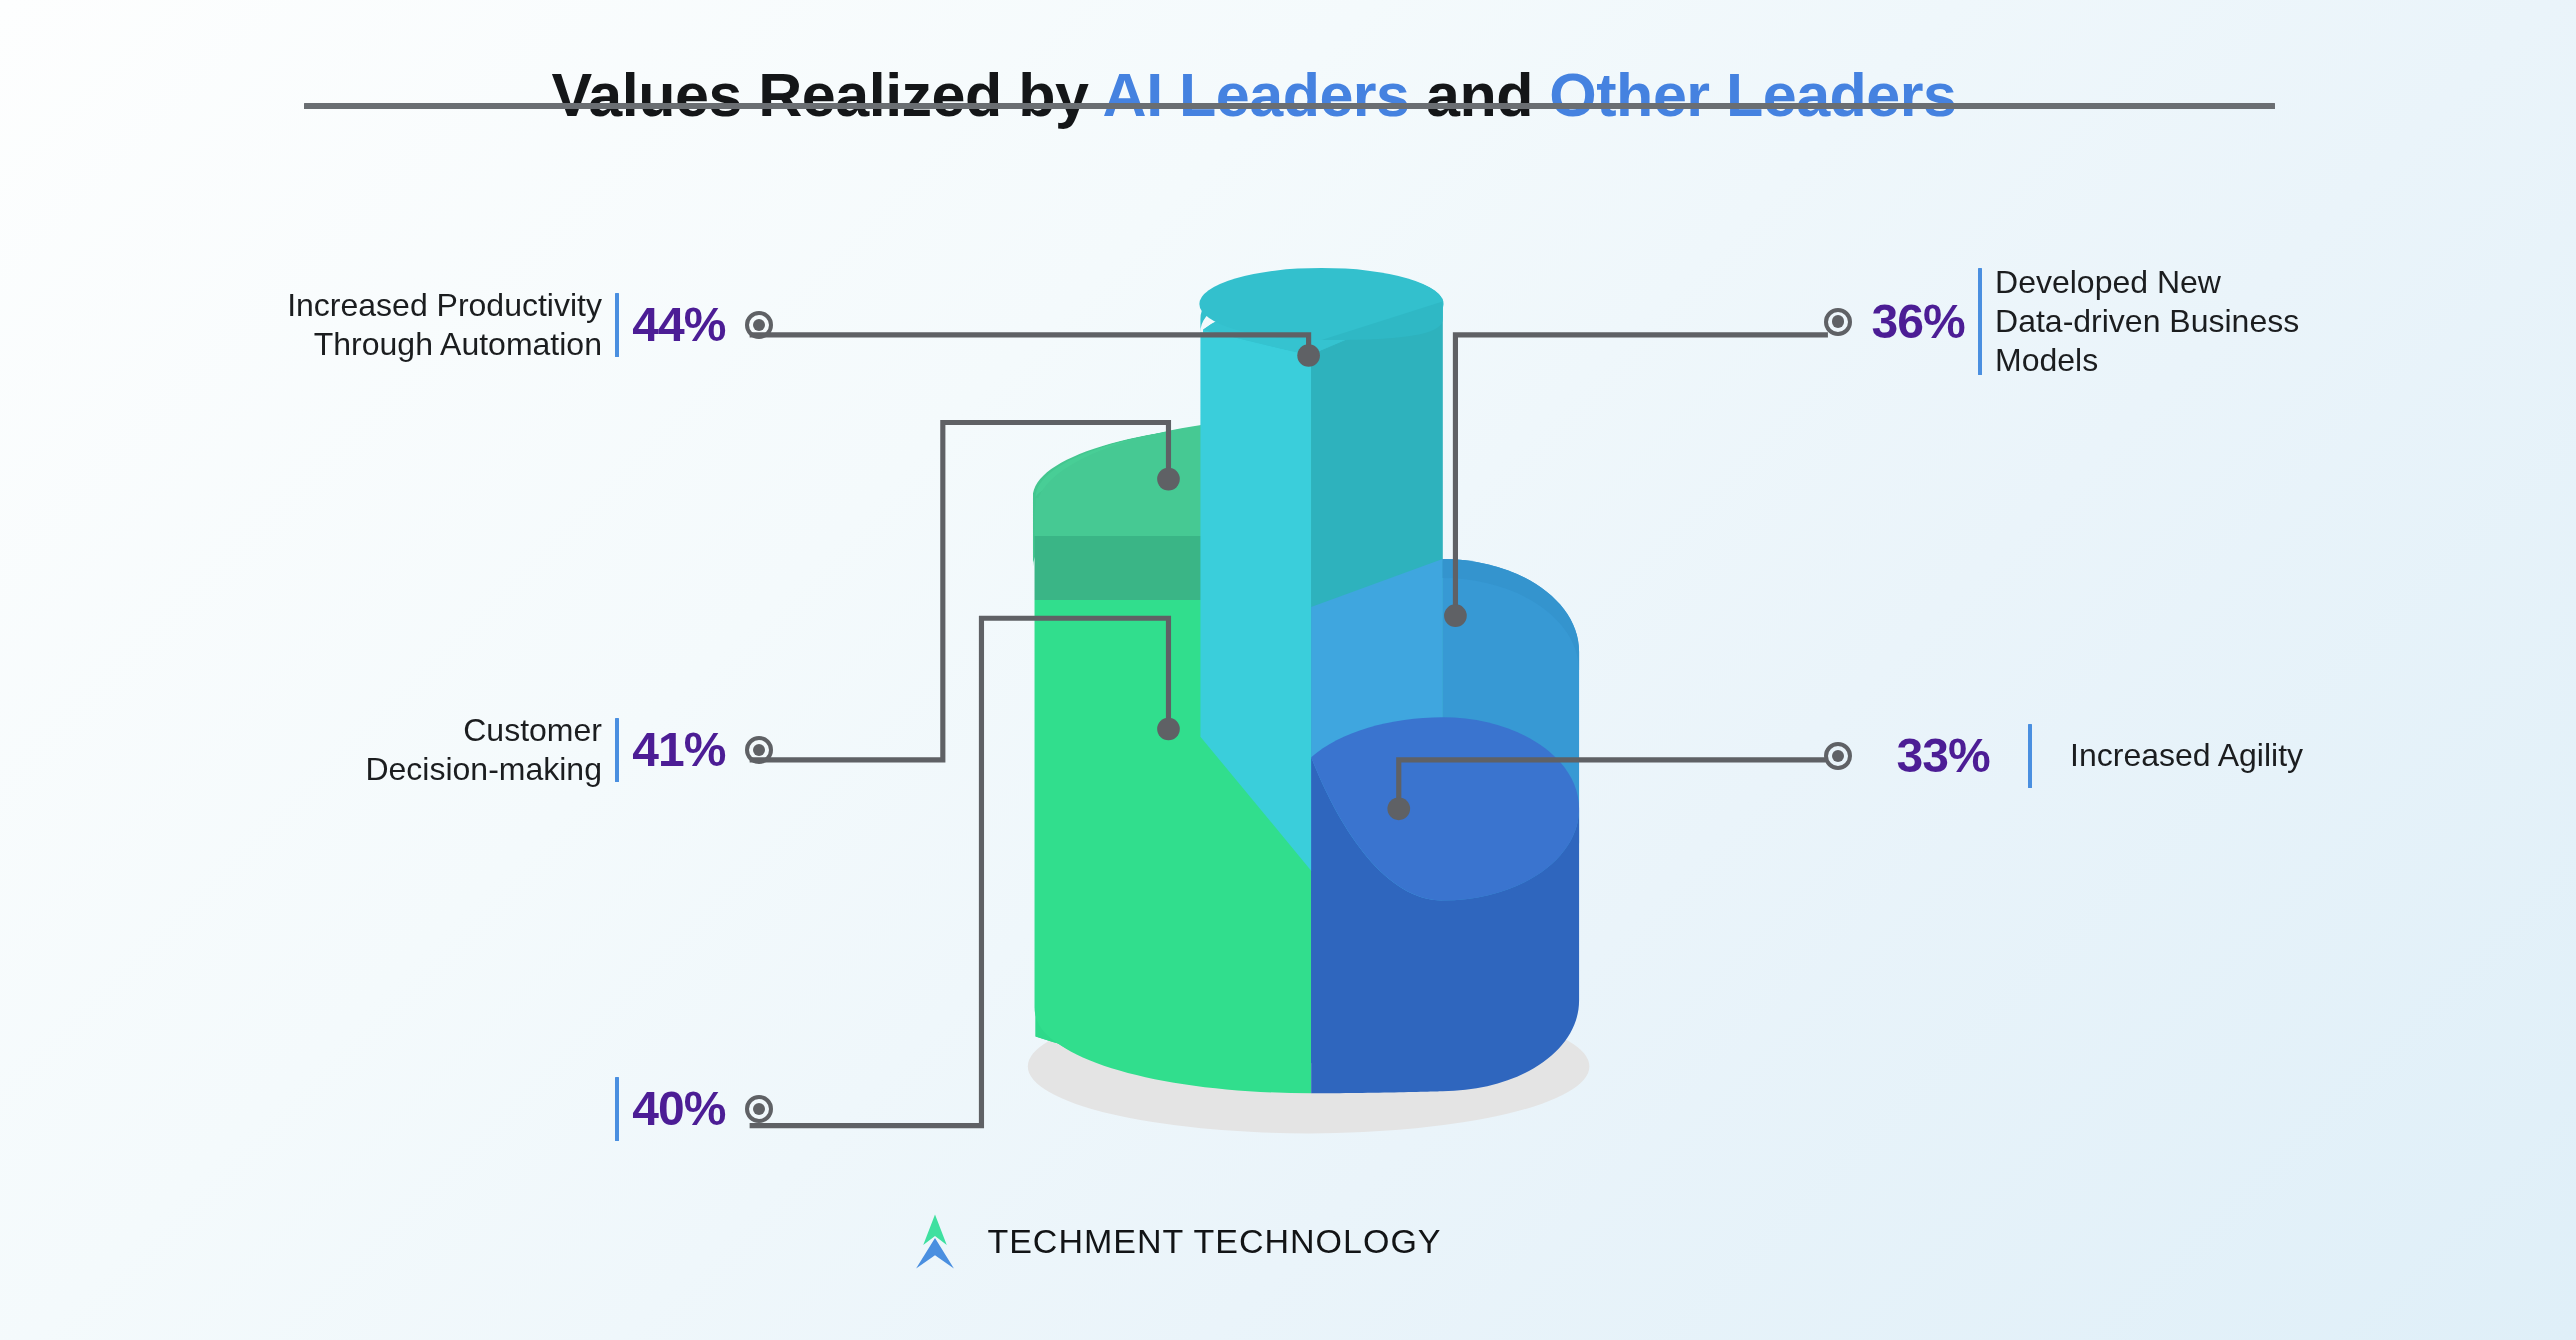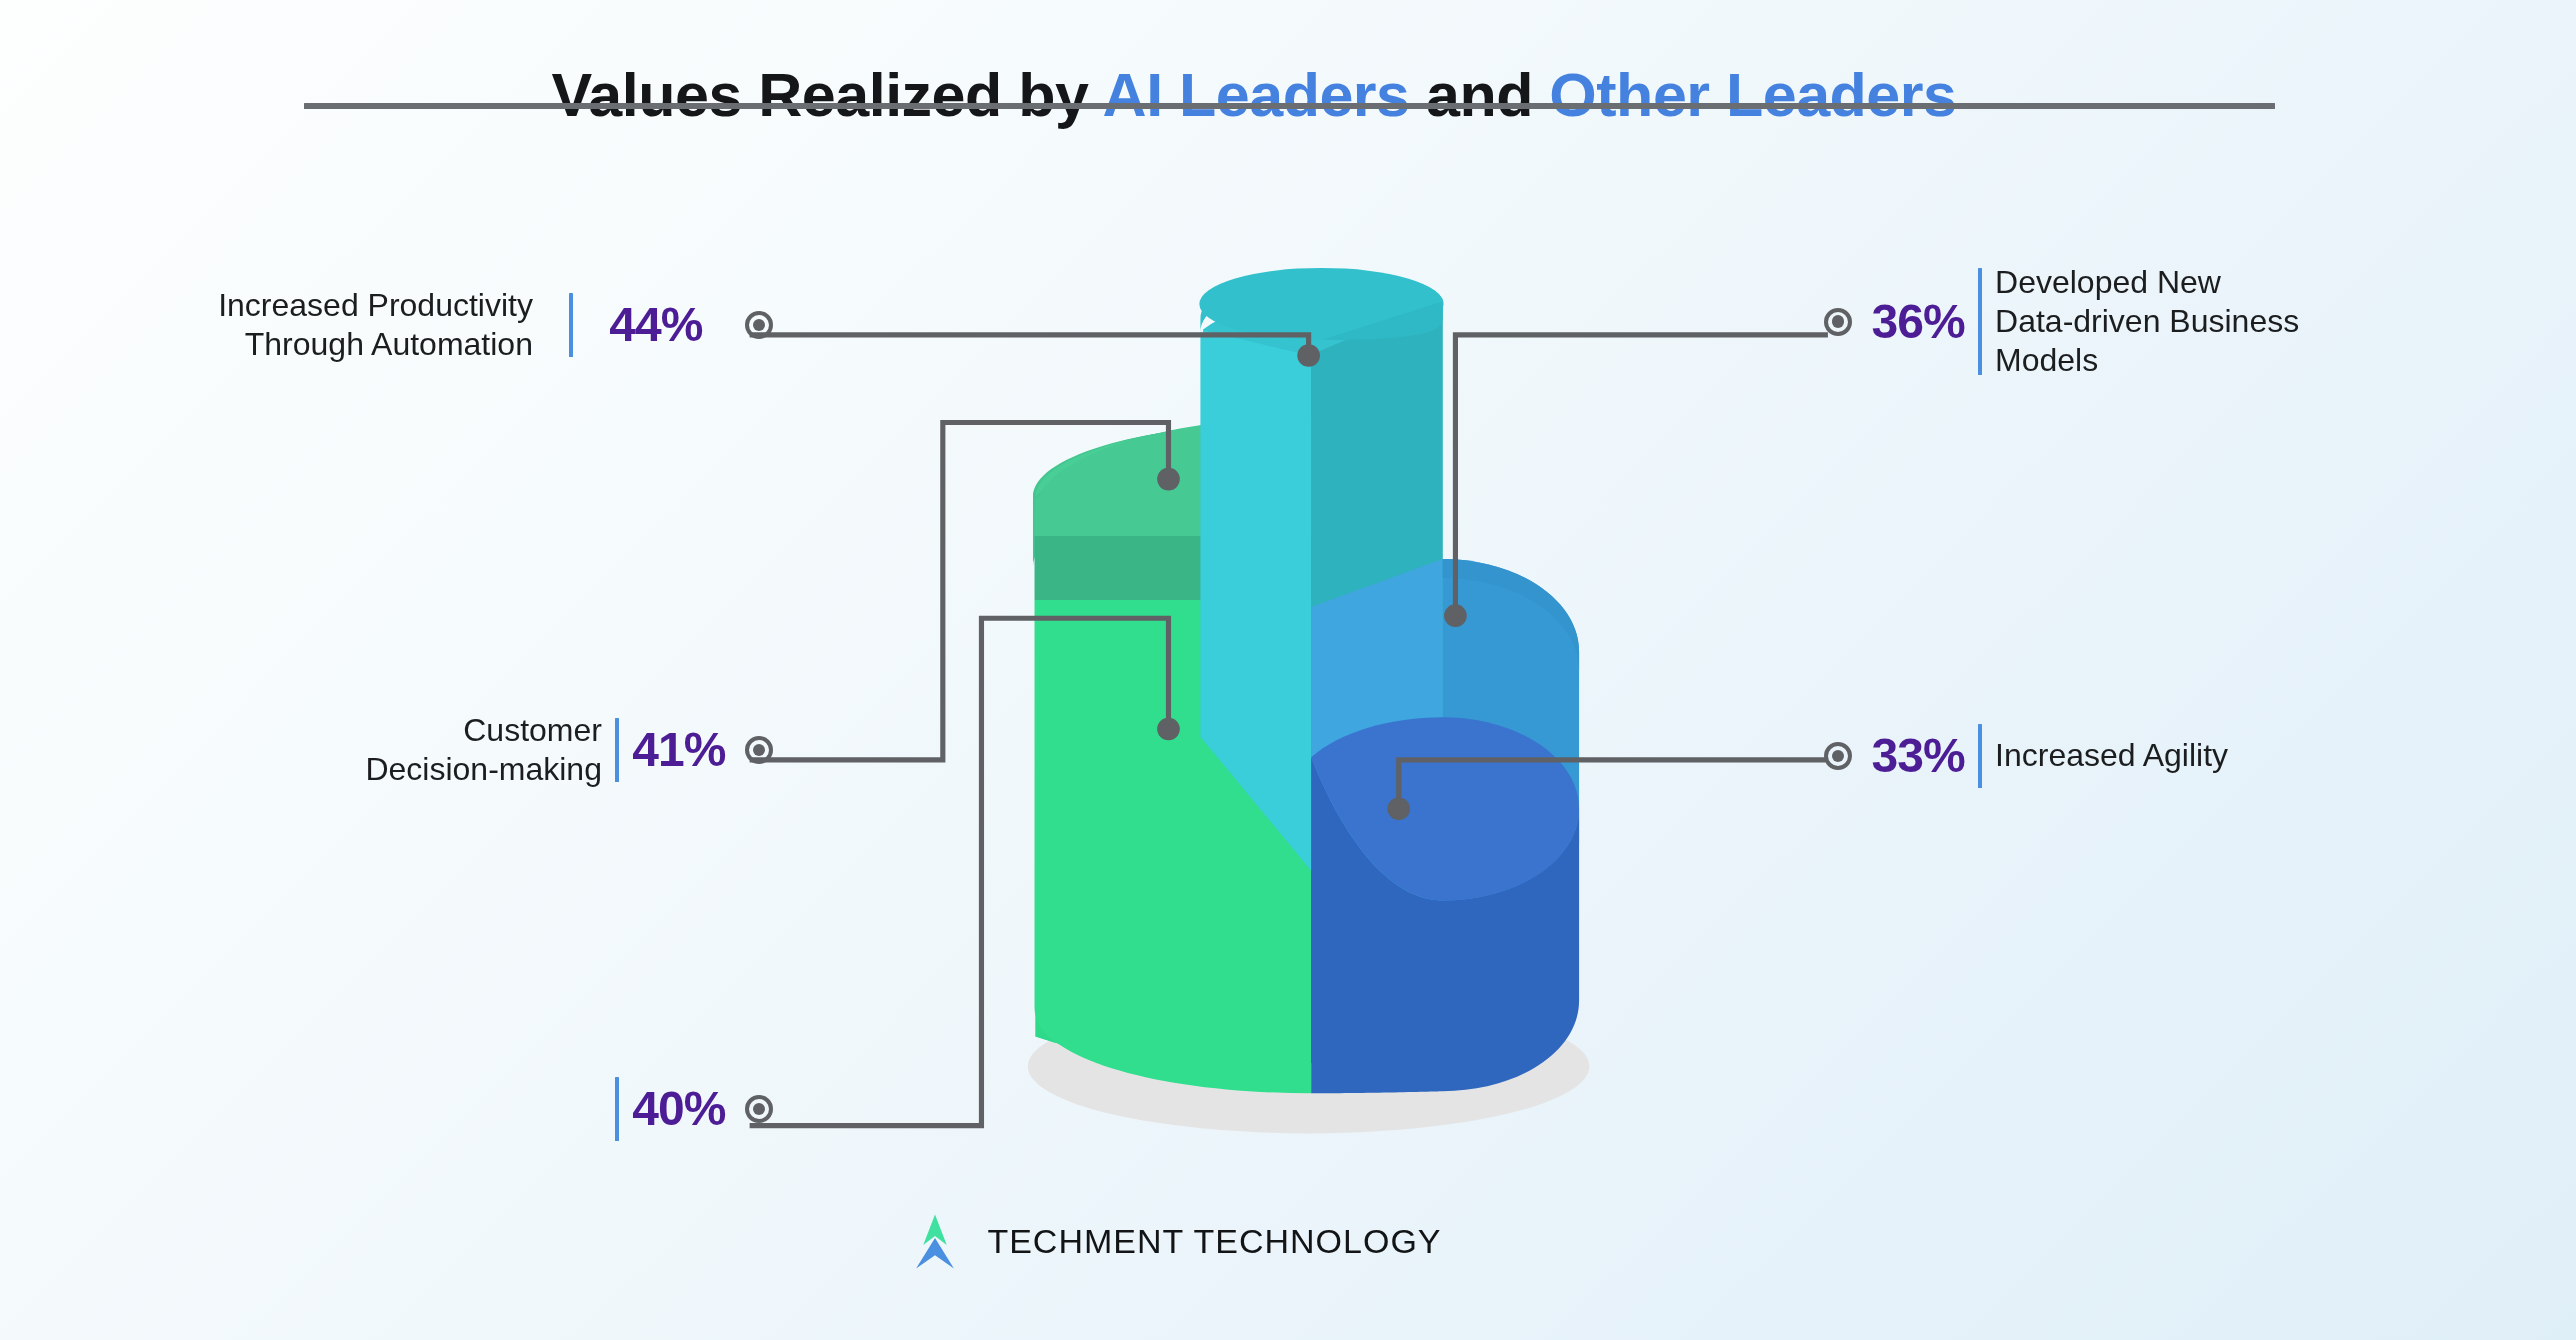--- a/index.html
+++ b/index.html
@@ -248,21 +248,21 @@
   </g>
   <g fill="#5F6165">
     <circle cx="2540" cy="690" r="22"></circle>
     <circle cx="2268" cy="930" r="22"></circle>
     <circle cx="2268" cy="1415" r="22"></circle>
     <circle cx="2825" cy="1195" r="22"></circle>
     <circle cx="2715" cy="1570" r="22"></circle>
   </g>
 </svg>
 
-<div class="callout left" style="left:0px; top:286px; width:773px;gap:23px;">
+<div class="callout left" style="left:0px; top:286px; width:773px;">
   <div class="c-text right-al">Increased Productivity
 Through Automation</div>
   <div class="c-bar" style="height:64px;"></div>
   <div class="c-pct">44%</div>
   <div class="marker" style="margin-left:19.6px;">
       <i></i>
     </div>
 </div>
 
 <div class="callout left" style="left:0px; top:711px; width:773px;">
@@ -287,21 +287,21 @@
   <div class="marker" style="margin-right:19.6px;">
       <i></i>
     </div>
   <div class="c-pct">36%</div>
   <div class="c-bar" style="height:107px;"></div>
   <div class="c-text left-al">Developed New
 Data-driven Business
 Models</div>
 </div>
 
-<div class="callout right" style="left:1824px; top:724px;">
+<div class="callout right" style="left:1824px; top:724px;gap:25px;">
   <div class="marker" style="margin-right:19.6px;">
       <i></i>
     </div>
   <div class="c-pct">33%</div>
   <div class="c-bar" style="height:64px;"></div>
   <div class="c-text left-al">Increased Agility</div>
 </div>
 
 <div id="footer">
   <svg width="46" height="57" viewBox="0 0 90 110">

